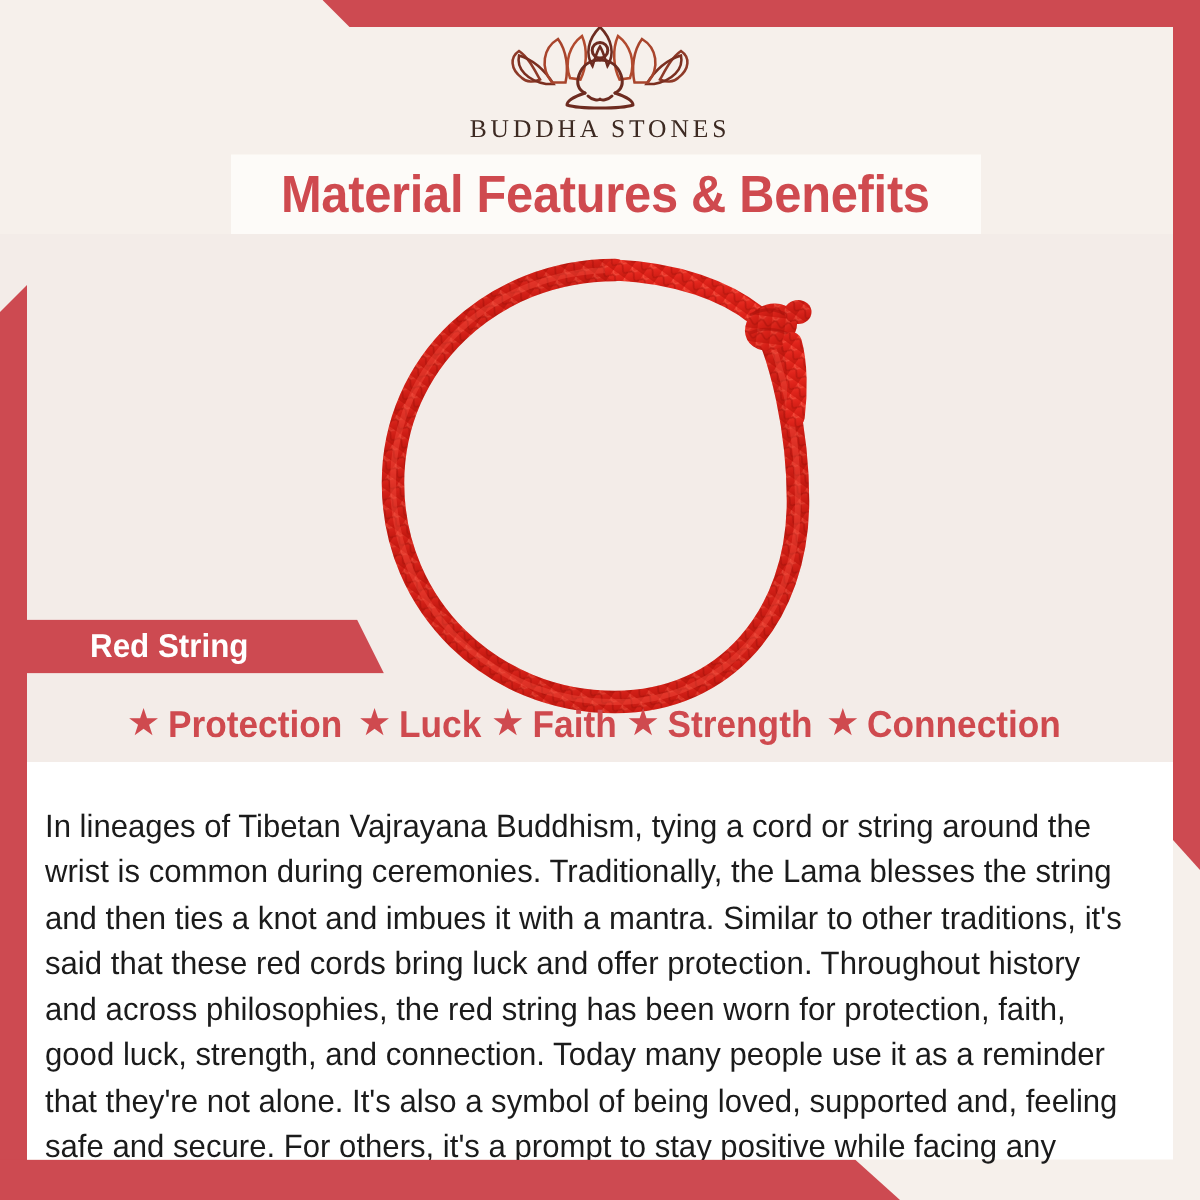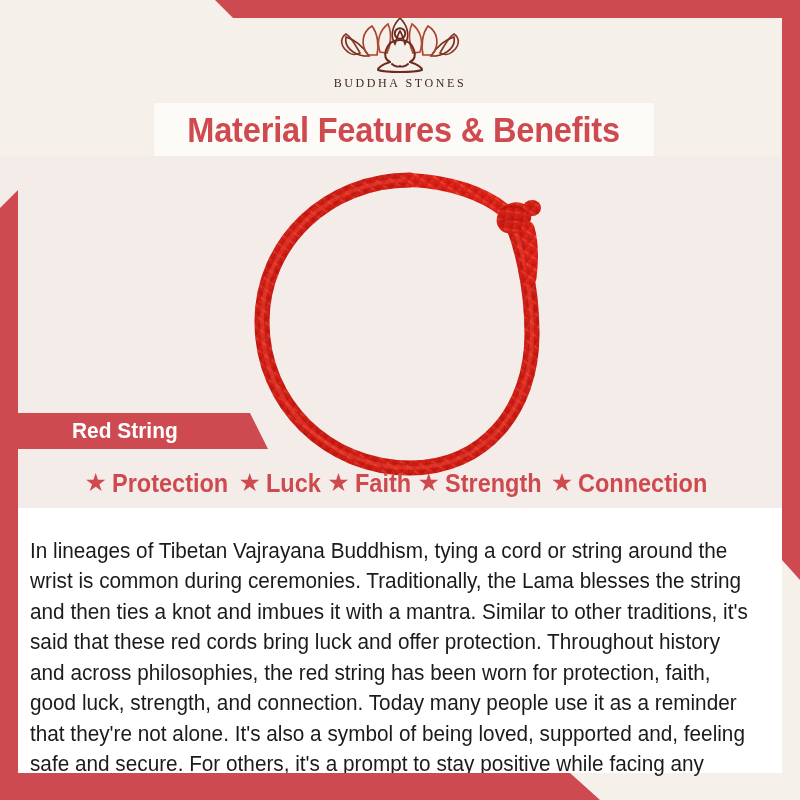--- a/index.html
+++ b/index.html
@@ -83,21 +83,21 @@
     align-items: center;
   }
   .logo-mark {
     width: 132px;
     height: 62px;
     display: block;
   }
   .logo-word {
     margin-top: 2px;
     font-family: "Liberation Serif", serif;
-    font-size: 12px;
+    font-size: 17px;
     letter-spacing: 2.6px;
     color: #3d2a22;
     font-weight: 400;
     white-space: nowrap;
   }
 
   
   .title-band {
     position: absolute;
     top: 103px;
@@ -136,21 +136,21 @@
     top: 10px;
     left: 232px;
     width: 356px;
     height: 320px;
   }
 
   
   .ribbon {
     position: absolute;
     top: 413px;
-    left: 18px;
+    left: 6px;
     height: 36px;
     min-width: 232px;
     background: #cd4a51;
     z-index: 5;
     display: flex;
     align-items: center;
     clip-path: polygon(0 0, 232px 0, 250px 36px, 0 36px);
     padding-left: 54px;
     padding-right: 30px;
     box-sizing: border-box;

